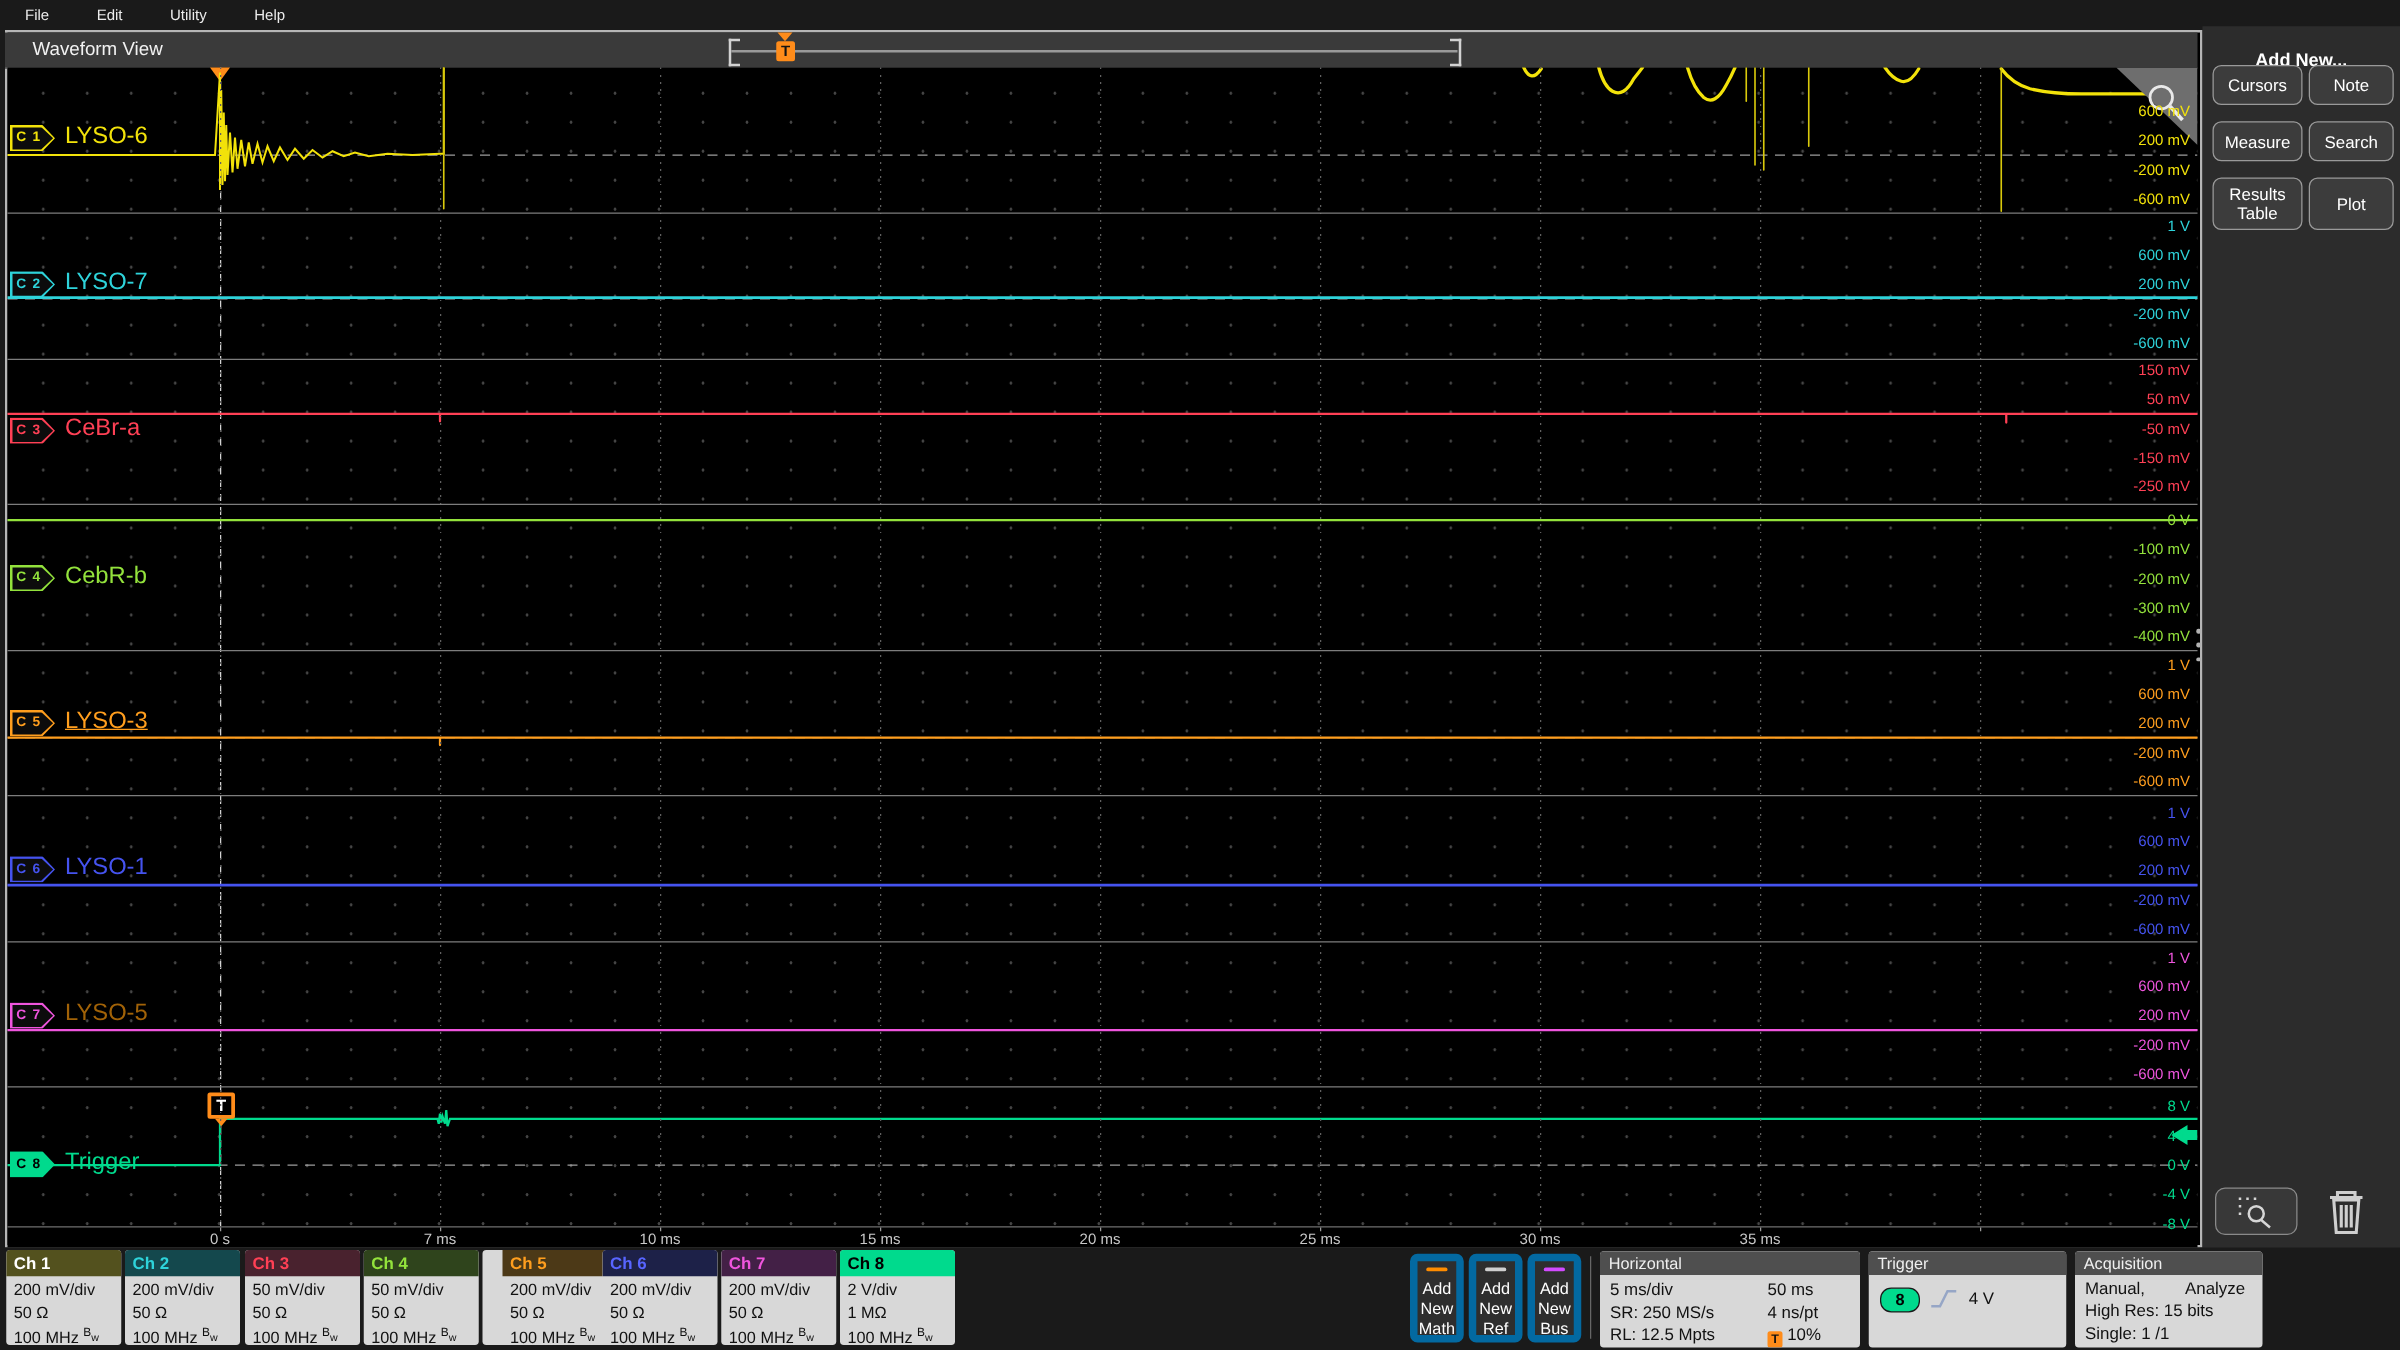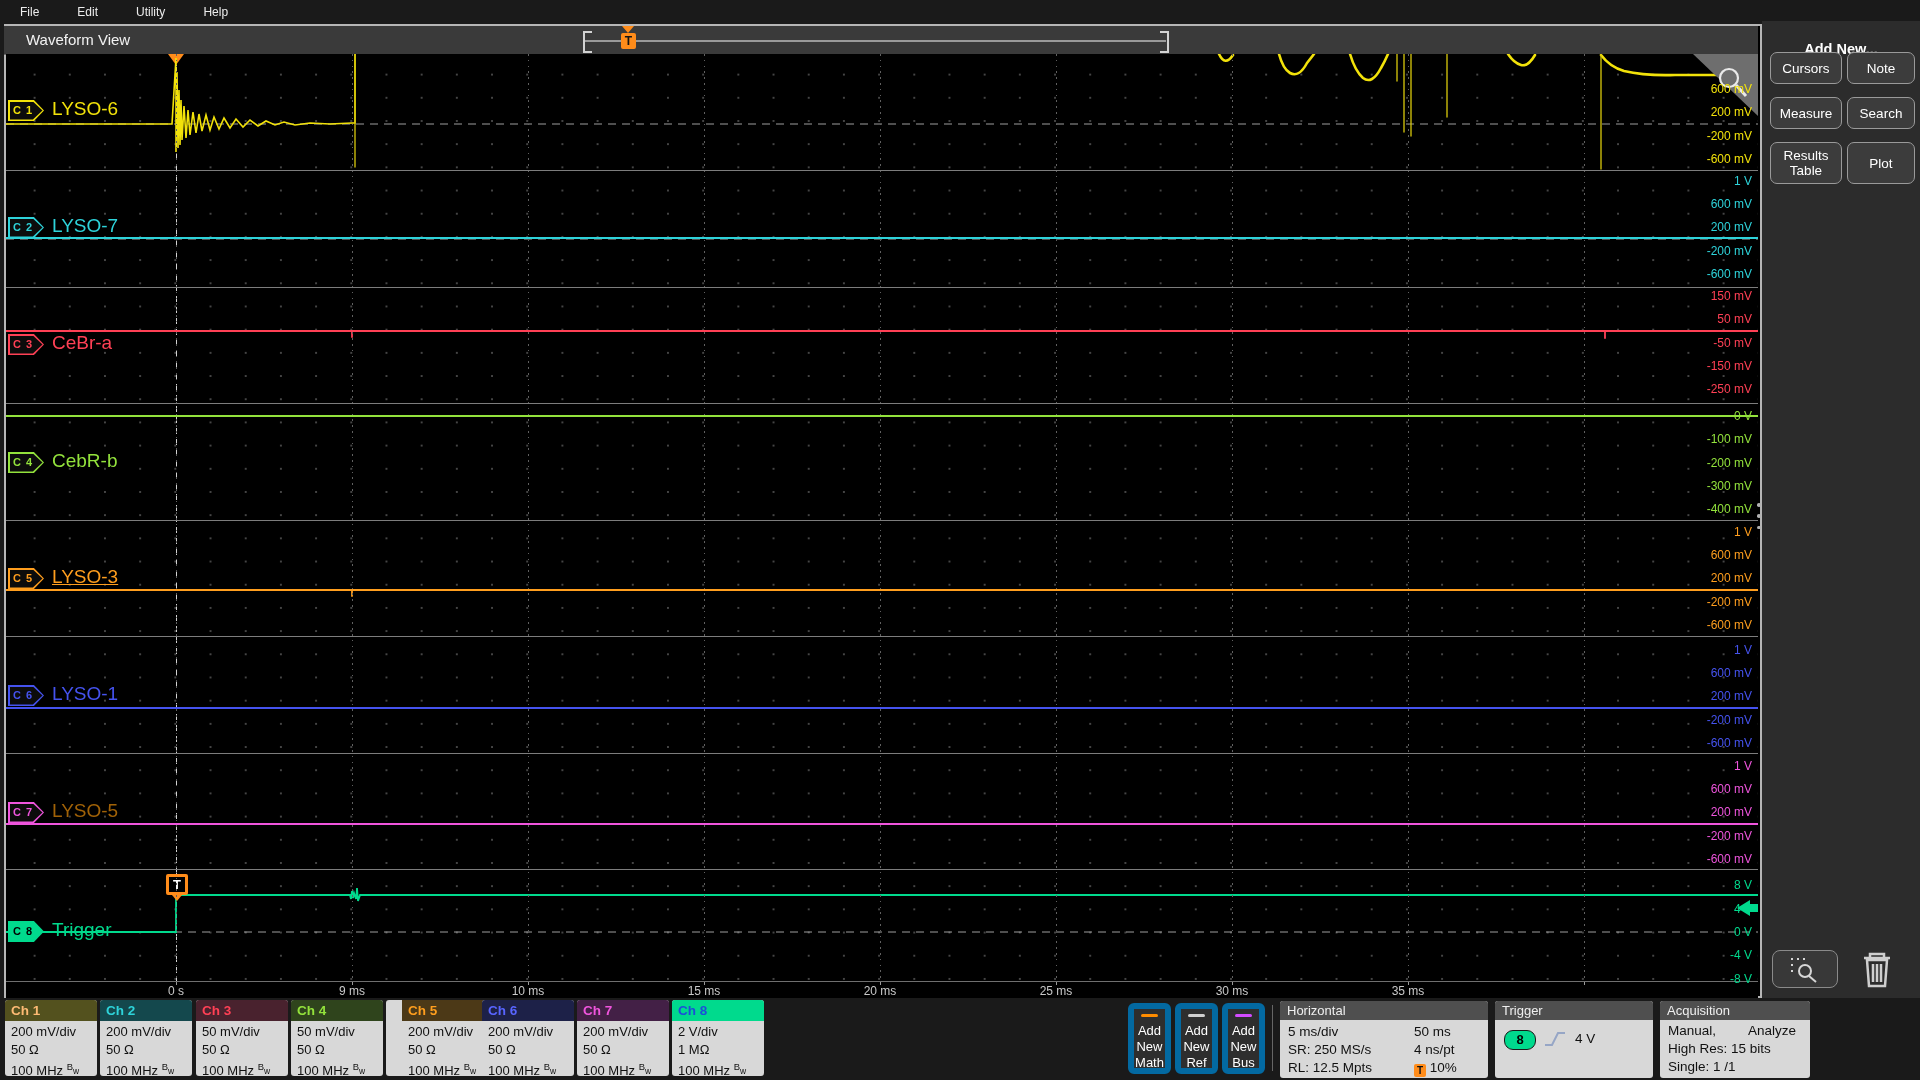--- a/index.html
+++ b/index.html
@@ -121,21 +121,21 @@
     <polygon points="1737,908 1750,900 1750,904 1758,904 1758,912 1750,912 1750,916" fill="#00da8d"></polygon>
   </svg>
 
   <div class="abs tflag" style="left:166px;top:874px;">T</div>
   <div class="abs tflag-tail" style="left:172px;top:895px;"></div>
 
   <div class="abs" id="time-axis">
       <div class="t-tick" style="left: 170px;"></div>
       <div class="t-lbl" style="left: 170px;">0 s</div>
       <div class="t-tick" style="left: 346px;"></div>
-      <div class="t-lbl" style="left: 346px;">9 ms</div>
+      <div class="t-lbl" style="left: 346px;">7 ms</div>
       <div class="t-tick" style="left: 522px;"></div>
       <div class="t-lbl" style="left: 522px;">10 ms</div>
       <div class="t-tick" style="left: 698px;"></div>
       <div class="t-lbl" style="left: 698px;">15 ms</div>
       <div class="t-tick" style="left: 874px;"></div>
       <div class="t-lbl" style="left: 874px;">20 ms</div>
       <div class="t-tick" style="left: 1050px;"></div>
       <div class="t-lbl" style="left: 1050px;">25 ms</div>
       <div class="t-tick" style="left: 1226px;"></div>
       <div class="t-lbl" style="left: 1226px;">30 ms</div>
@@ -197,21 +197,21 @@
 
     <div class="panel" id="acquisition-panel" style="left:1660px;width:150px;height:77px;">
       <div class="hd">Acquisition</div>
       <div class="row abs" style="left:8px;top:22px;">Manual,</div>
       <div class="row abs" style="left:88px;top:22px;">Analyze</div>
       <div class="row abs" style="left:8px;top:40px;">High Res: 15 bits</div>
       <div class="row abs" style="left:8px;top:58px;">Single: 1 /1</div>
     </div>
 
   <div class="chb" style="left: 5px;">
-        <div class="hd" style="background: rgb(83, 81, 30); color: #fdba74;">Ch 1</div>
+        <div class="hd" style="background: rgb(83, 81, 30); color: #ffffff;">Ch 1</div>
         <div class="bd">
           <div>200 mV/div</div>
           <div>50 Ω</div>
           <div>100 MHz <span class="bw"><span class="b">B</span><span class="w">w</span></span></div>
         </div>
       </div>
       <div class="chb" style="left: 100px;">
         <div class="hd" style="background: rgb(20, 72, 77); color: rgb(46, 211, 218);">Ch 2</div>
         <div class="bd">
           <div>200 mV/div</div>
@@ -253,21 +253,21 @@
       </div>
       <div class="chb" style="left: 577px;">
         <div class="hd" style="background: rgb(67, 32, 70); color: rgb(239, 85, 221);">Ch 7</div>
         <div class="bd">
           <div>200 mV/div</div>
           <div>50 Ω</div>
           <div>100 MHz <span class="bw"><span class="b">B</span><span class="w">w</span></span></div>
         </div>
       </div>
       <div class="chb" style="left: 672px;">
-        <div class="hd" style="background: rgb(0, 218, 141); color: #1d4ed8;">Ch 8</div>
+        <div class="hd" style="background: rgb(0, 218, 141); color: #000000;">Ch 8</div>
         <div class="bd">
           <div>2 V/div</div>
           <div>1 MΩ</div>
           <div>100 MHz <span class="bw"><span class="b">B</span><span class="w">w</span></span></div>
         </div>
       </div>
       <div class="add-btn" style="left: 1128px;">Add
 New
 Math<div class="add-stripe" style="background: rgb(255, 140, 0);"></div></div>
       <div class="add-btn" style="left: 1175px;">Add

